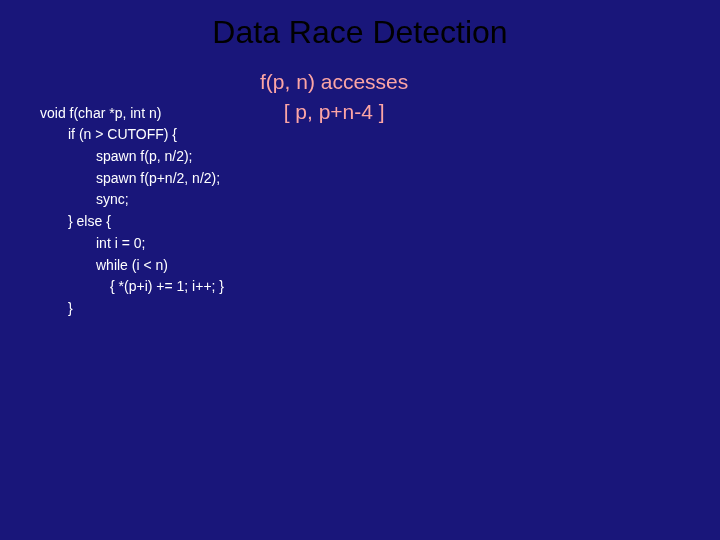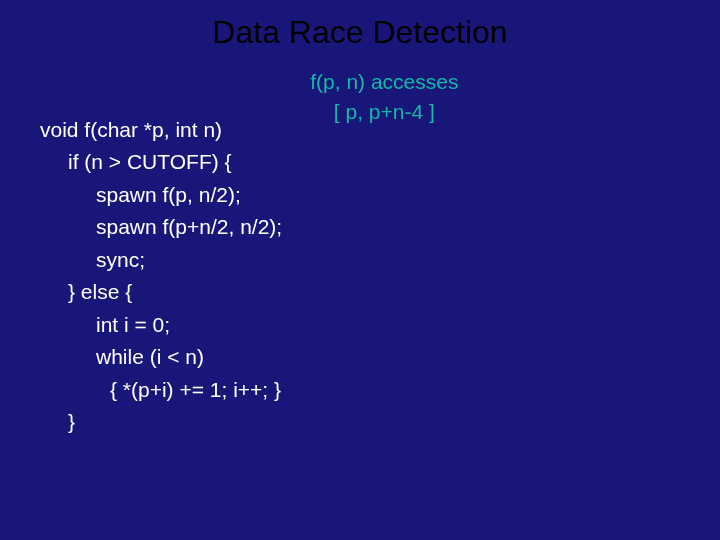--- a/index.html
+++ b/index.html
@@ -29,33 +29,33 @@
       margin-bottom: 30px;
       margin-top: 2px;
     }
     .content-wrap {
       display: flex;
       flex-direction: row;
       align-items: flex-start;
     }
     .code-block {
       flex: 0 0 auto;
-      font-size: 21px;
+      font-size: 14px;
       line-height: 1.55;
       color: #ffffff;
       white-space: pre;
       font-family: Verdana, Geneva, sans-serif;
     }
     .annotation {
       flex: 0 0 auto;
-      margin-left: 28px;
+      margin-left: 36px;
       margin-top: -14px;
       font-size: 21px;
       line-height: 1.45;
-      color: #14b8a6;
+      color: #fca5a5;
       text-align: center;
       font-family: Verdana, Geneva, sans-serif;
     }
     .ind1 { padding-left: 28px; display: inline-block; }
     .ind2 { padding-left: 56px; display: inline-block; }
     .ind3 { padding-left: 70px; display: inline-block; }
   </style>
 </head>
 <body>
 

